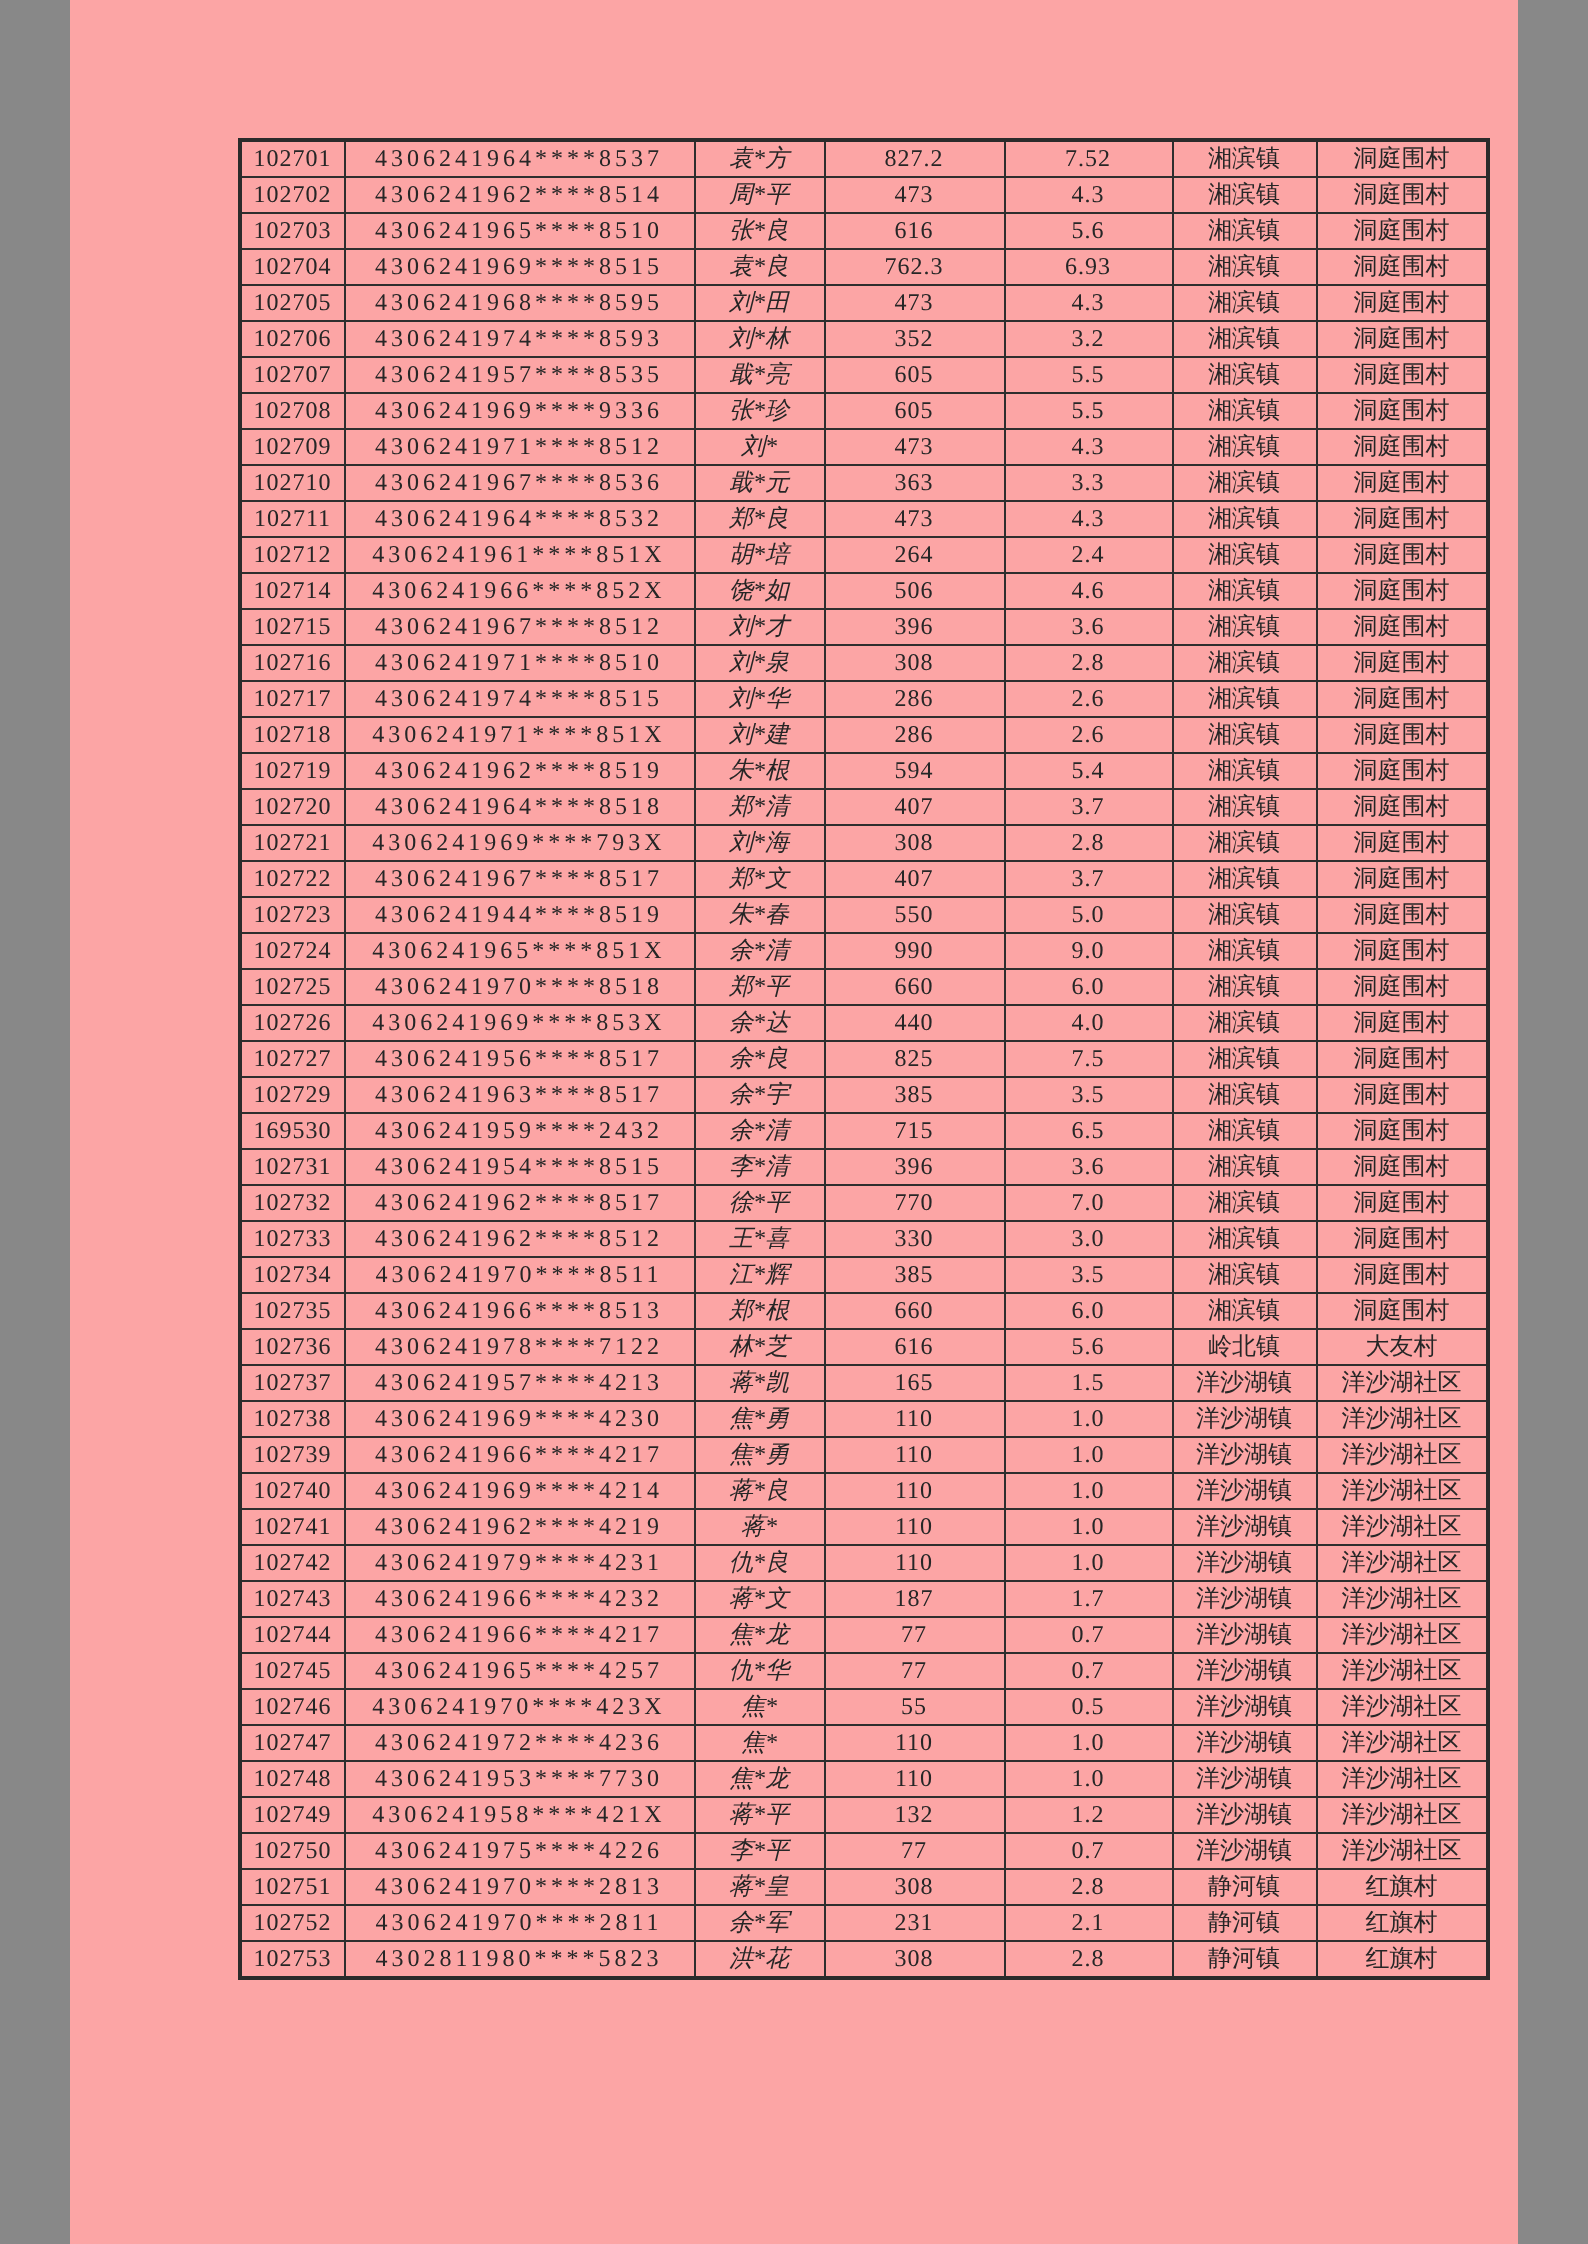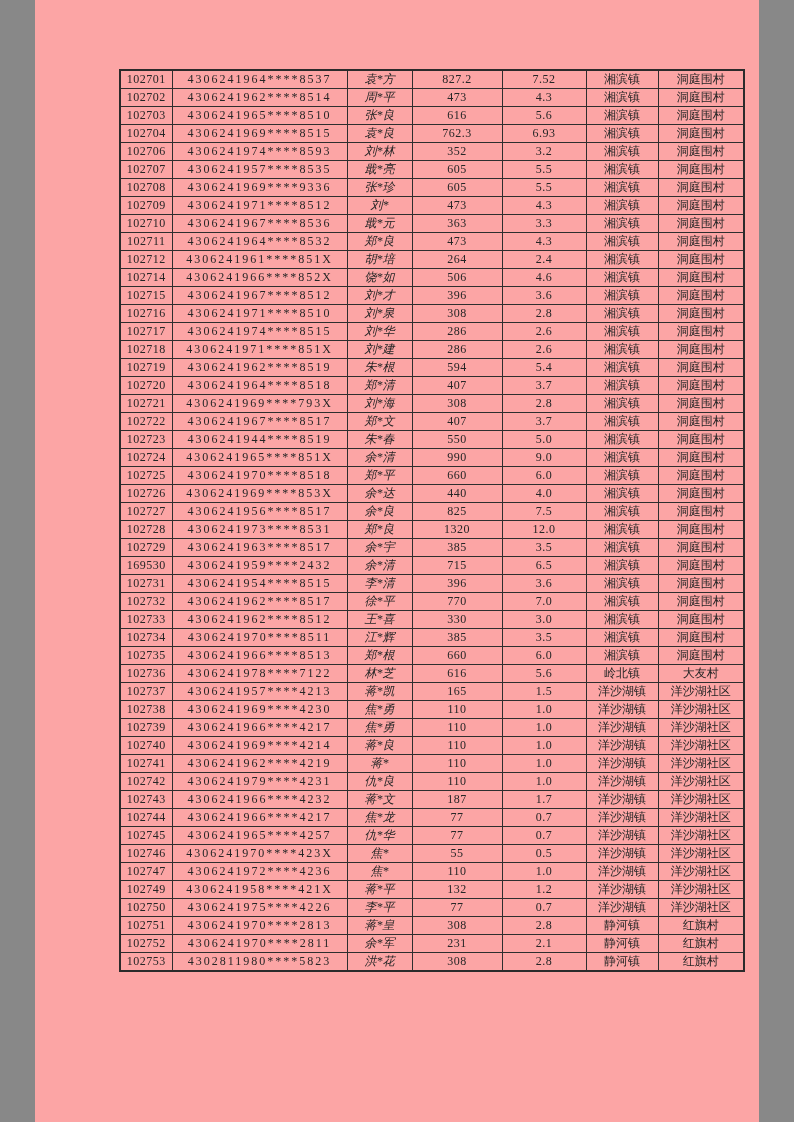--- a/index.html
+++ b/index.html
@@ -88,20 +88,29 @@
         <tr>
           <td class="col-serial">102704</td>
           <td class="col-id">4306241969****8515</td>
           <td class="col-name">袁*良</td>
           <td class="col-amount">762.3</td>
           <td class="col-rate">6.93</td>
           <td class="col-town">湘滨镇</td>
           <td class="col-village">洞庭围村</td>
         </tr>
         <tr>
+          <td class="col-serial">102705</td>
+          <td class="col-id">4306241968****8595</td>
+          <td class="col-name">刘*田</td>
+          <td class="col-amount">473</td>
+          <td class="col-rate">4.3</td>
+          <td class="col-town">湘滨镇</td>
+          <td class="col-village">洞庭围村</td>
+        </tr>
+        <tr>
           <td class="col-serial">102706</td>
           <td class="col-id">4306241974****8593</td>
           <td class="col-name">刘*林</td>
           <td class="col-amount">352</td>
           <td class="col-rate">3.2</td>
           <td class="col-town">湘滨镇</td>
           <td class="col-village">洞庭围村</td>
         </tr>
         <tr>
           <td class="col-serial">102707</td>
@@ -273,29 +282,20 @@
           <td class="col-rate">4.0</td>
           <td class="col-town">湘滨镇</td>
           <td class="col-village">洞庭围村</td>
         </tr>
         <tr>
           <td class="col-serial">102727</td>
           <td class="col-id">4306241956****8517</td>
           <td class="col-name">余*良</td>
           <td class="col-amount">825</td>
           <td class="col-rate">7.5</td>
-          <td class="col-town">湘滨镇</td>
-          <td class="col-village">洞庭围村</td>
-        </tr>
-        <tr>
-          <td class="col-serial">102728</td>
-          <td class="col-id">4306241973****8531</td>
-          <td class="col-name">郑*良</td>
-          <td class="col-amount">1320</td>
-          <td class="col-rate">12.0</td>
           <td class="col-town">湘滨镇</td>
           <td class="col-village">洞庭围村</td>
         </tr>
         <tr>
           <td class="col-serial">102729</td>
           <td class="col-id">4306241963****8517</td>
           <td class="col-name">余*宇</td>
           <td class="col-amount">385</td>
           <td class="col-rate">3.5</td>
           <td class="col-town">湘滨镇</td>
@@ -457,20 +457,29 @@
         <tr>
           <td class="col-serial">102747</td>
           <td class="col-id">4306241972****4236</td>
           <td class="col-name">焦*</td>
           <td class="col-amount">110</td>
           <td class="col-rate">1.0</td>
           <td class="col-town">洋沙湖镇</td>
           <td class="col-village">洋沙湖社区</td>
         </tr>
         <tr>
+          <td class="col-serial">102748</td>
+          <td class="col-id">4306241953****7730</td>
+          <td class="col-name">焦*龙</td>
+          <td class="col-amount">110</td>
+          <td class="col-rate">1.0</td>
+          <td class="col-town">洋沙湖镇</td>
+          <td class="col-village">洋沙湖社区</td>
+        </tr>
+        <tr>
           <td class="col-serial">102749</td>
           <td class="col-id">4306241958****421X</td>
           <td class="col-name">蒋*平</td>
           <td class="col-amount">132</td>
           <td class="col-rate">1.2</td>
           <td class="col-town">洋沙湖镇</td>
           <td class="col-village">洋沙湖社区</td>
         </tr>
         <tr>
           <td class="col-serial">102750</td>

